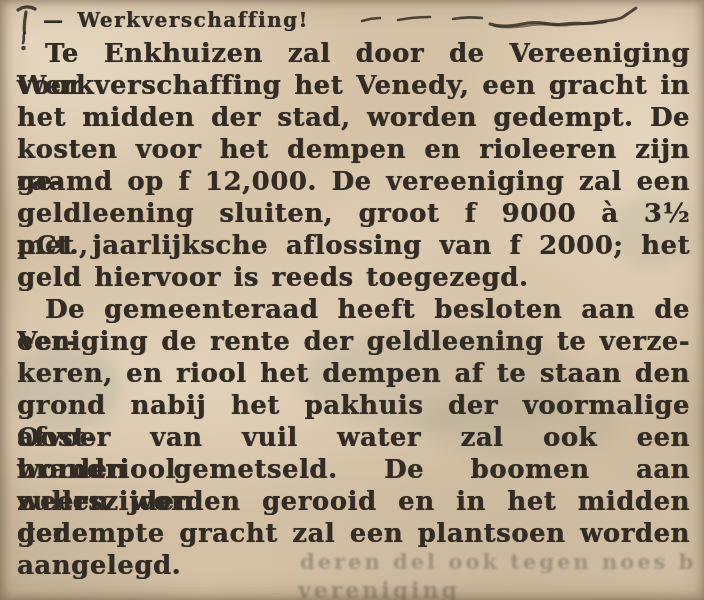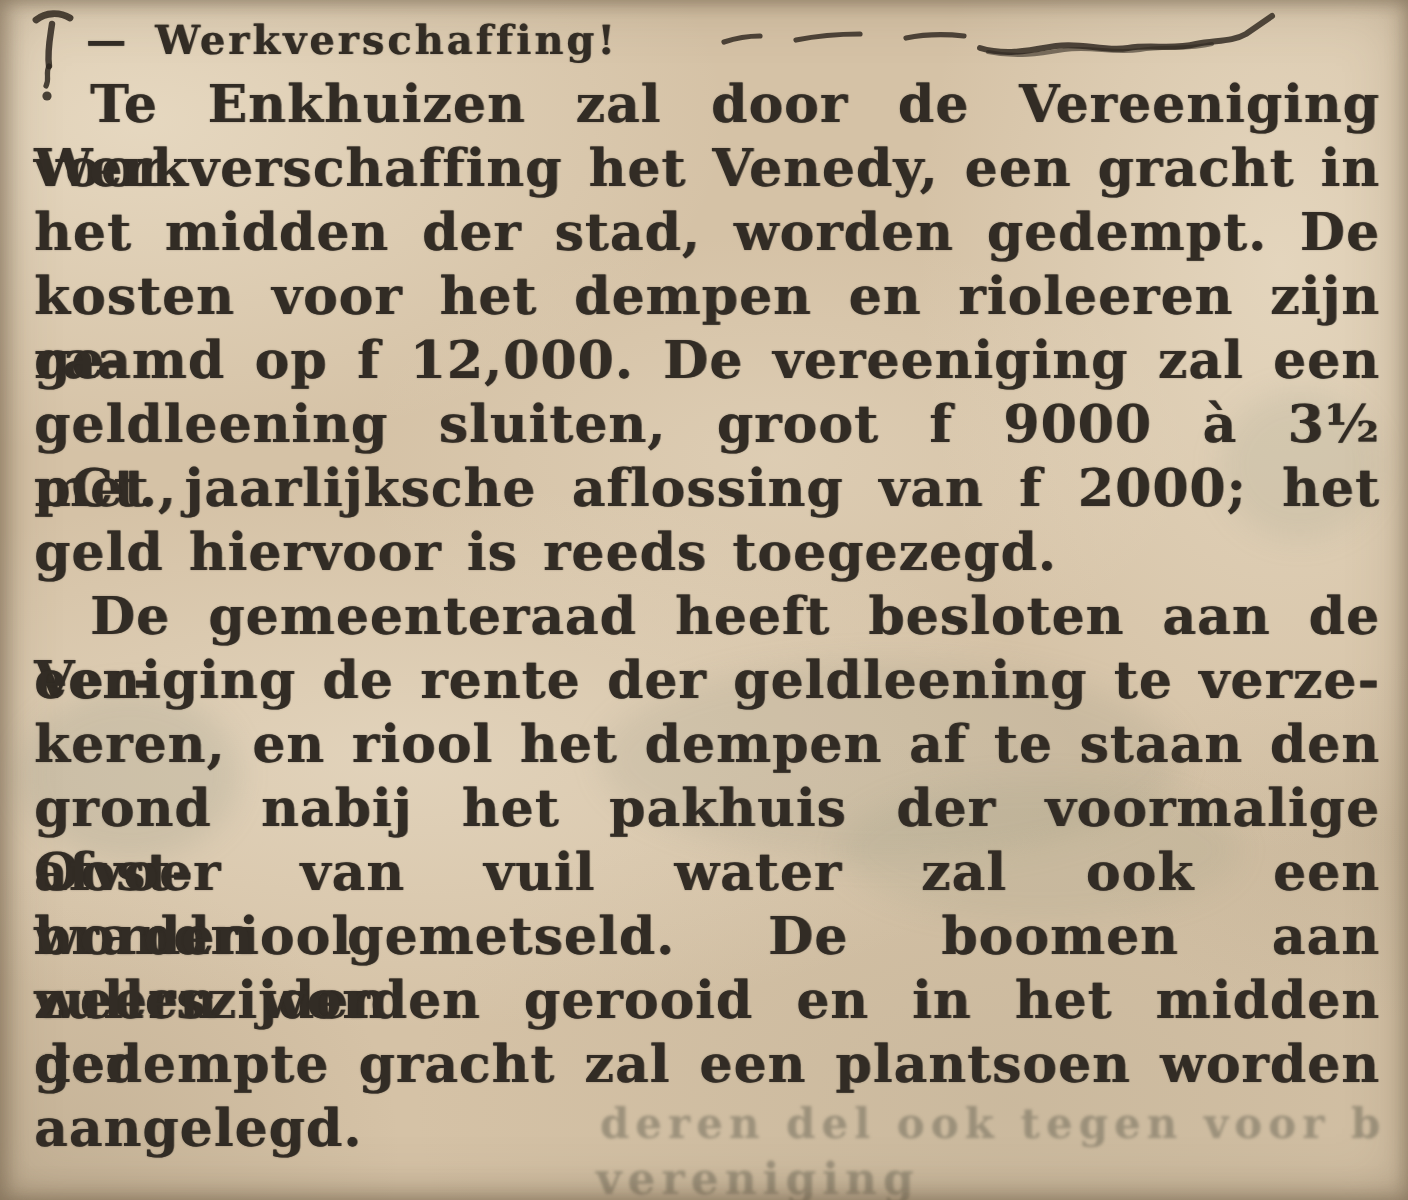--- a/index.html
+++ b/index.html
@@ -75,21 +75,21 @@
 
 <div class="paper">
 
   <div class="paper-texture"></div>
 
   <div class="blob b1"></div>
   <div class="blob b2"></div>
   <div class="blob b3"></div>
   <div class="blob b4"></div>
 
-  <div class="bleed-text f1">deren del ook tegen voor b</div>
+  <div class="bleed-text f1">deren del ook tegen noes b</div>
   <div class="bleed-text f2">vereniging</div>
 
   <svg class="margin-mark" width="24" height="50" viewBox="0 0 24 50">
     <g fill="none" stroke="rgba(45,38,31,0.85)" stroke-linecap="round">
       <path d="M3 7 C8 3, 15 3, 20 6" stroke-width="3.4"></path>
       <path d="M11 9 C10 16, 8.5 23, 9.5 30" stroke-width="3.2"></path>
       <path d="M9.5 30 C7.5 34, 10 36, 8 40" stroke-width="2.6"></path>
       <circle cx="8.5" cy="45" r="2.3" fill="rgba(45,38,31,0.85)" stroke="none"></circle>
     </g>
   </svg>

